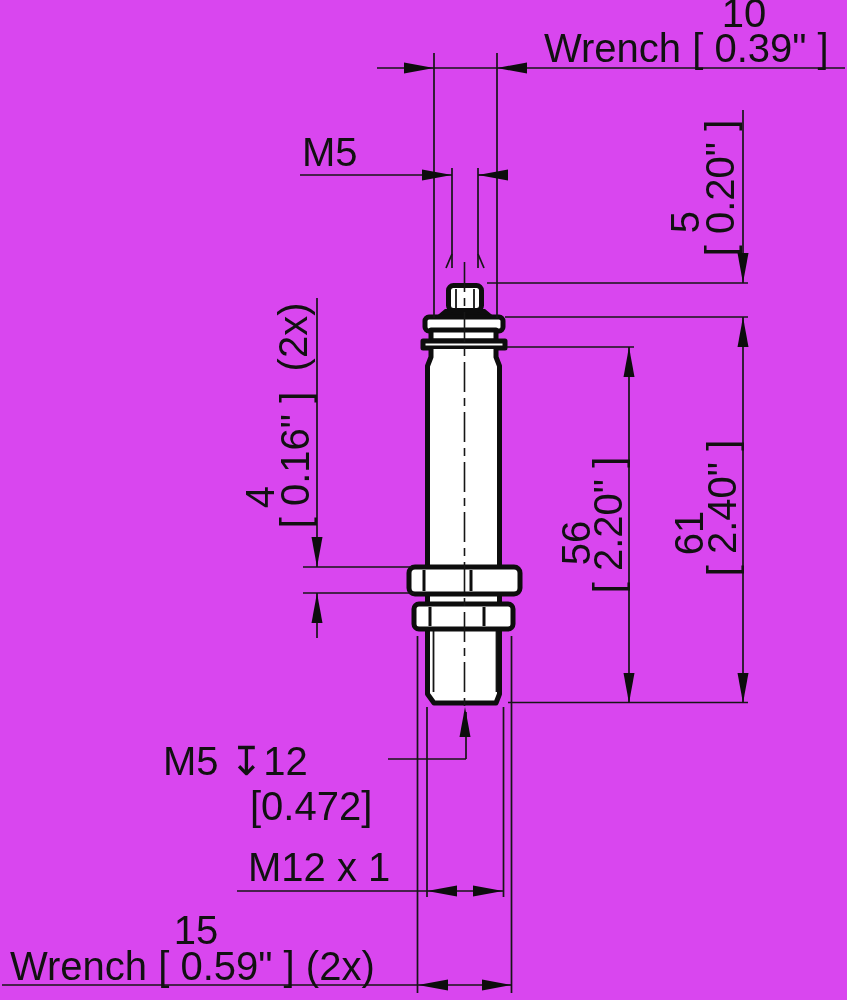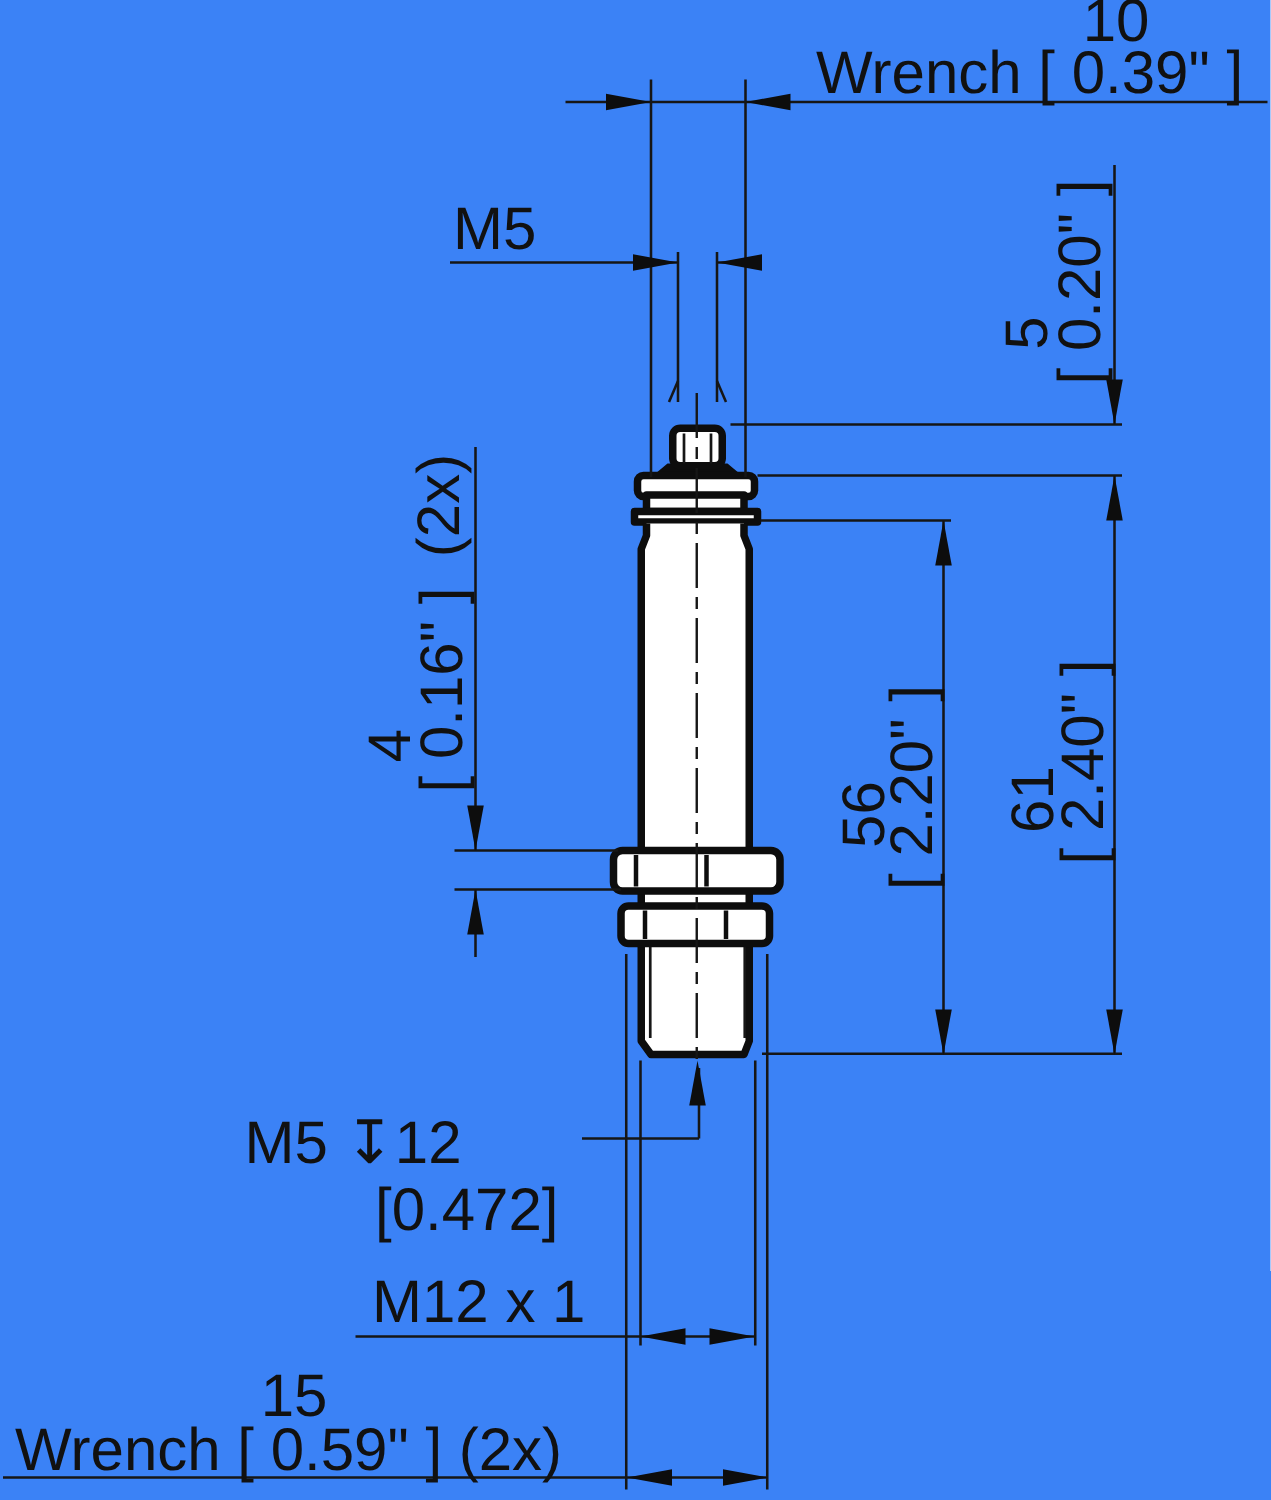--- a/index.html
+++ b/index.html
@@ -1,16 +1,16 @@
 <!DOCTYPE html>
 <html><head>
 <meta charset="utf-8">
 <style>
   html,body{margin:0;padding:0;background:#ffffff;}
-  .canvas{position:relative;width:847px;height:1000px;background:#3b82f6;overflow:hidden;}
+  .canvas{position:relative;width:847px;height:1000px;background:#d946ef;overflow:hidden;}
   svg{display:block;}
   text{font-family:"Liberation Sans","DejaVu Sans",sans-serif;fill:#111;}
   .dim-text{font-size:40px;}
   .thin{stroke:#161616;stroke-width:1.7;fill:none;}
   .thickw{stroke:#0d0d0d;stroke-width:5;fill:#fff;stroke-linejoin:round;}
   .facet{stroke:#0d0d0d;stroke-width:3;fill:none;}
   .root{stroke:#161616;stroke-width:1.8;fill:none;}
   .arrow{fill:#0d0d0d;stroke:none;}
   .center{stroke:#161616;stroke-width:1.6;stroke-dasharray:30 6 8 6;fill:none;}
 </style>

